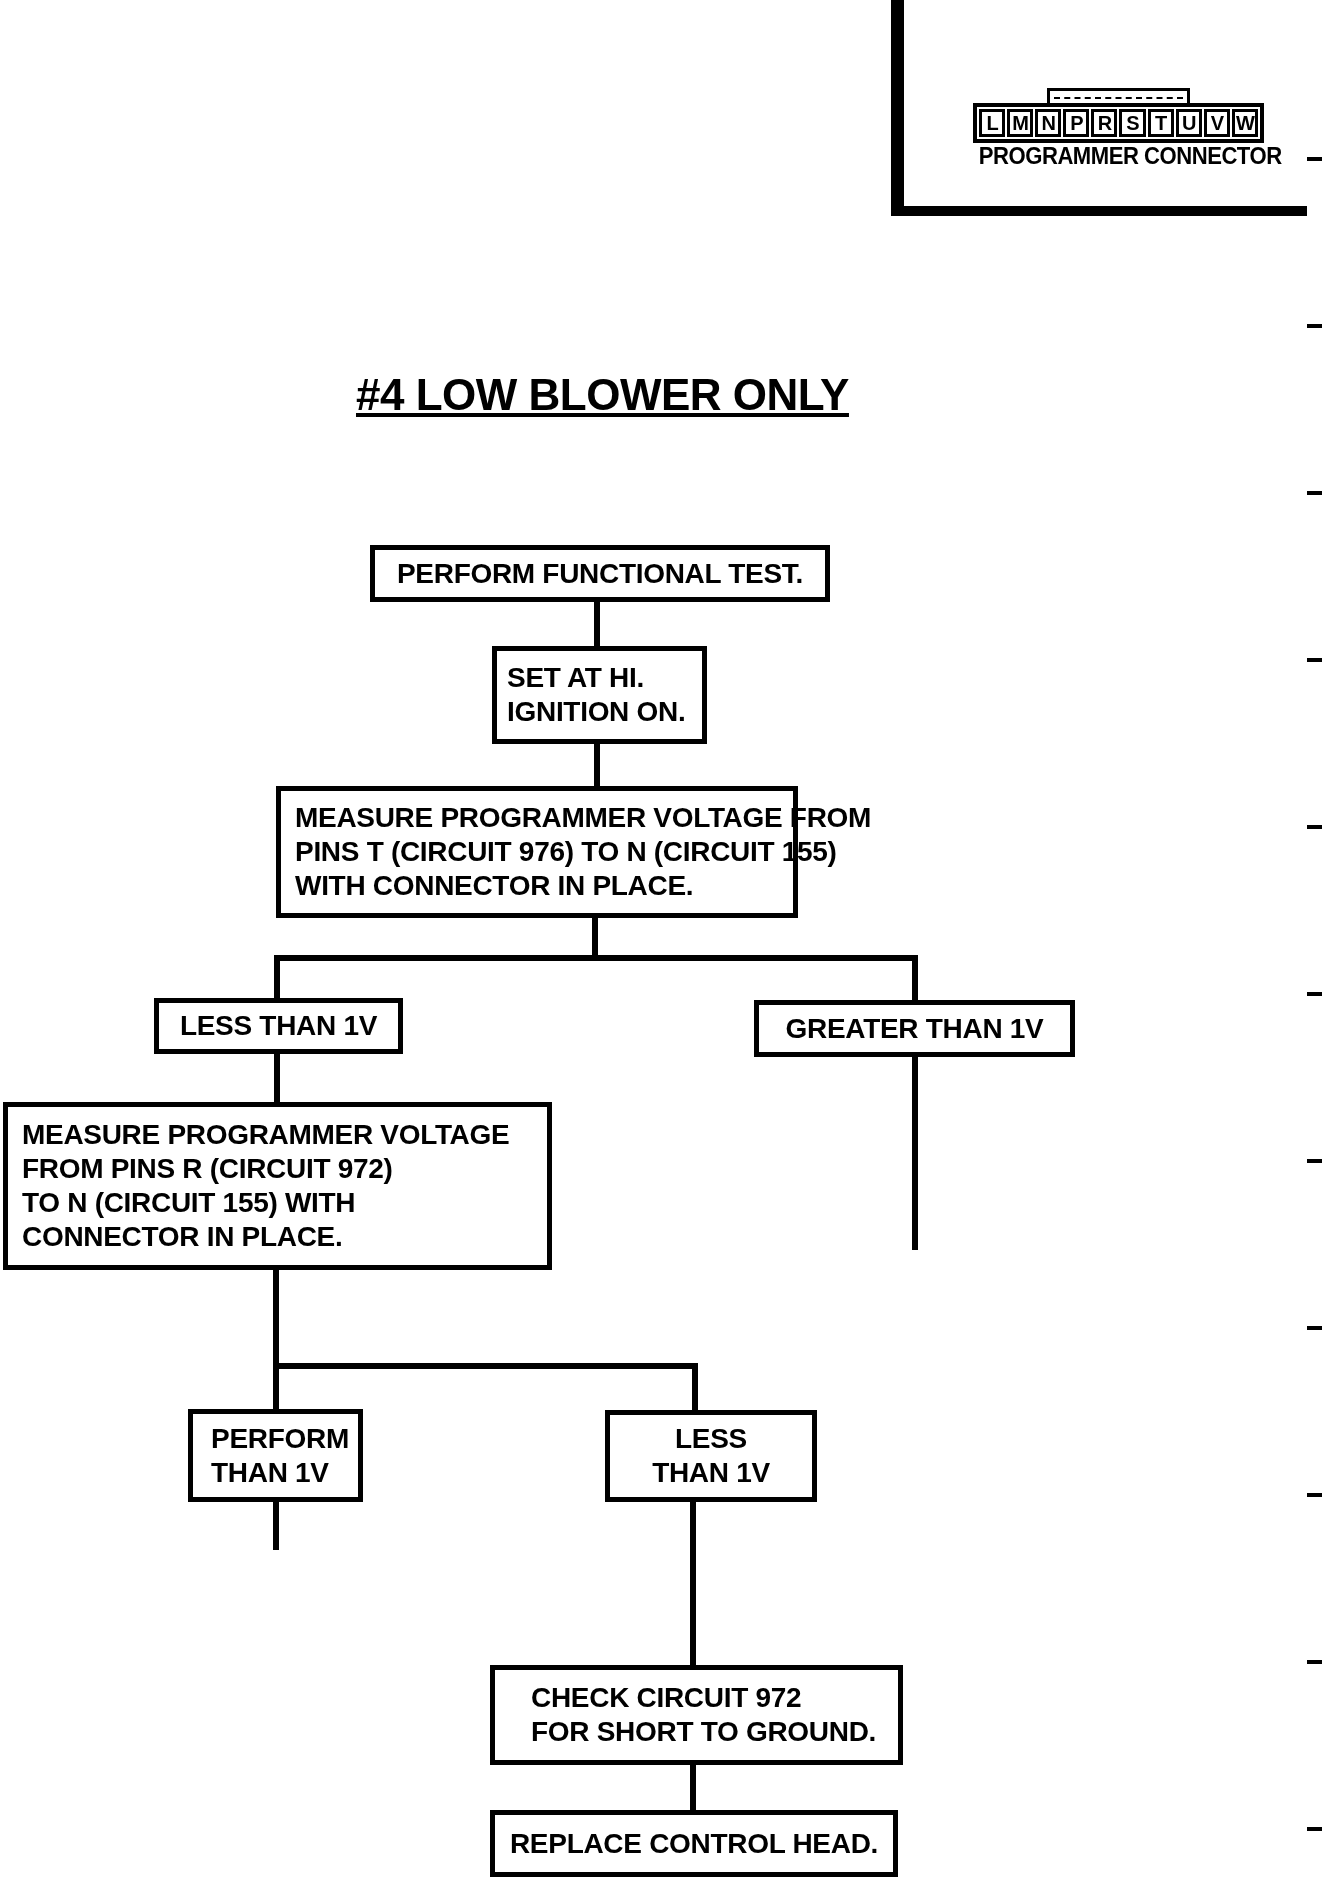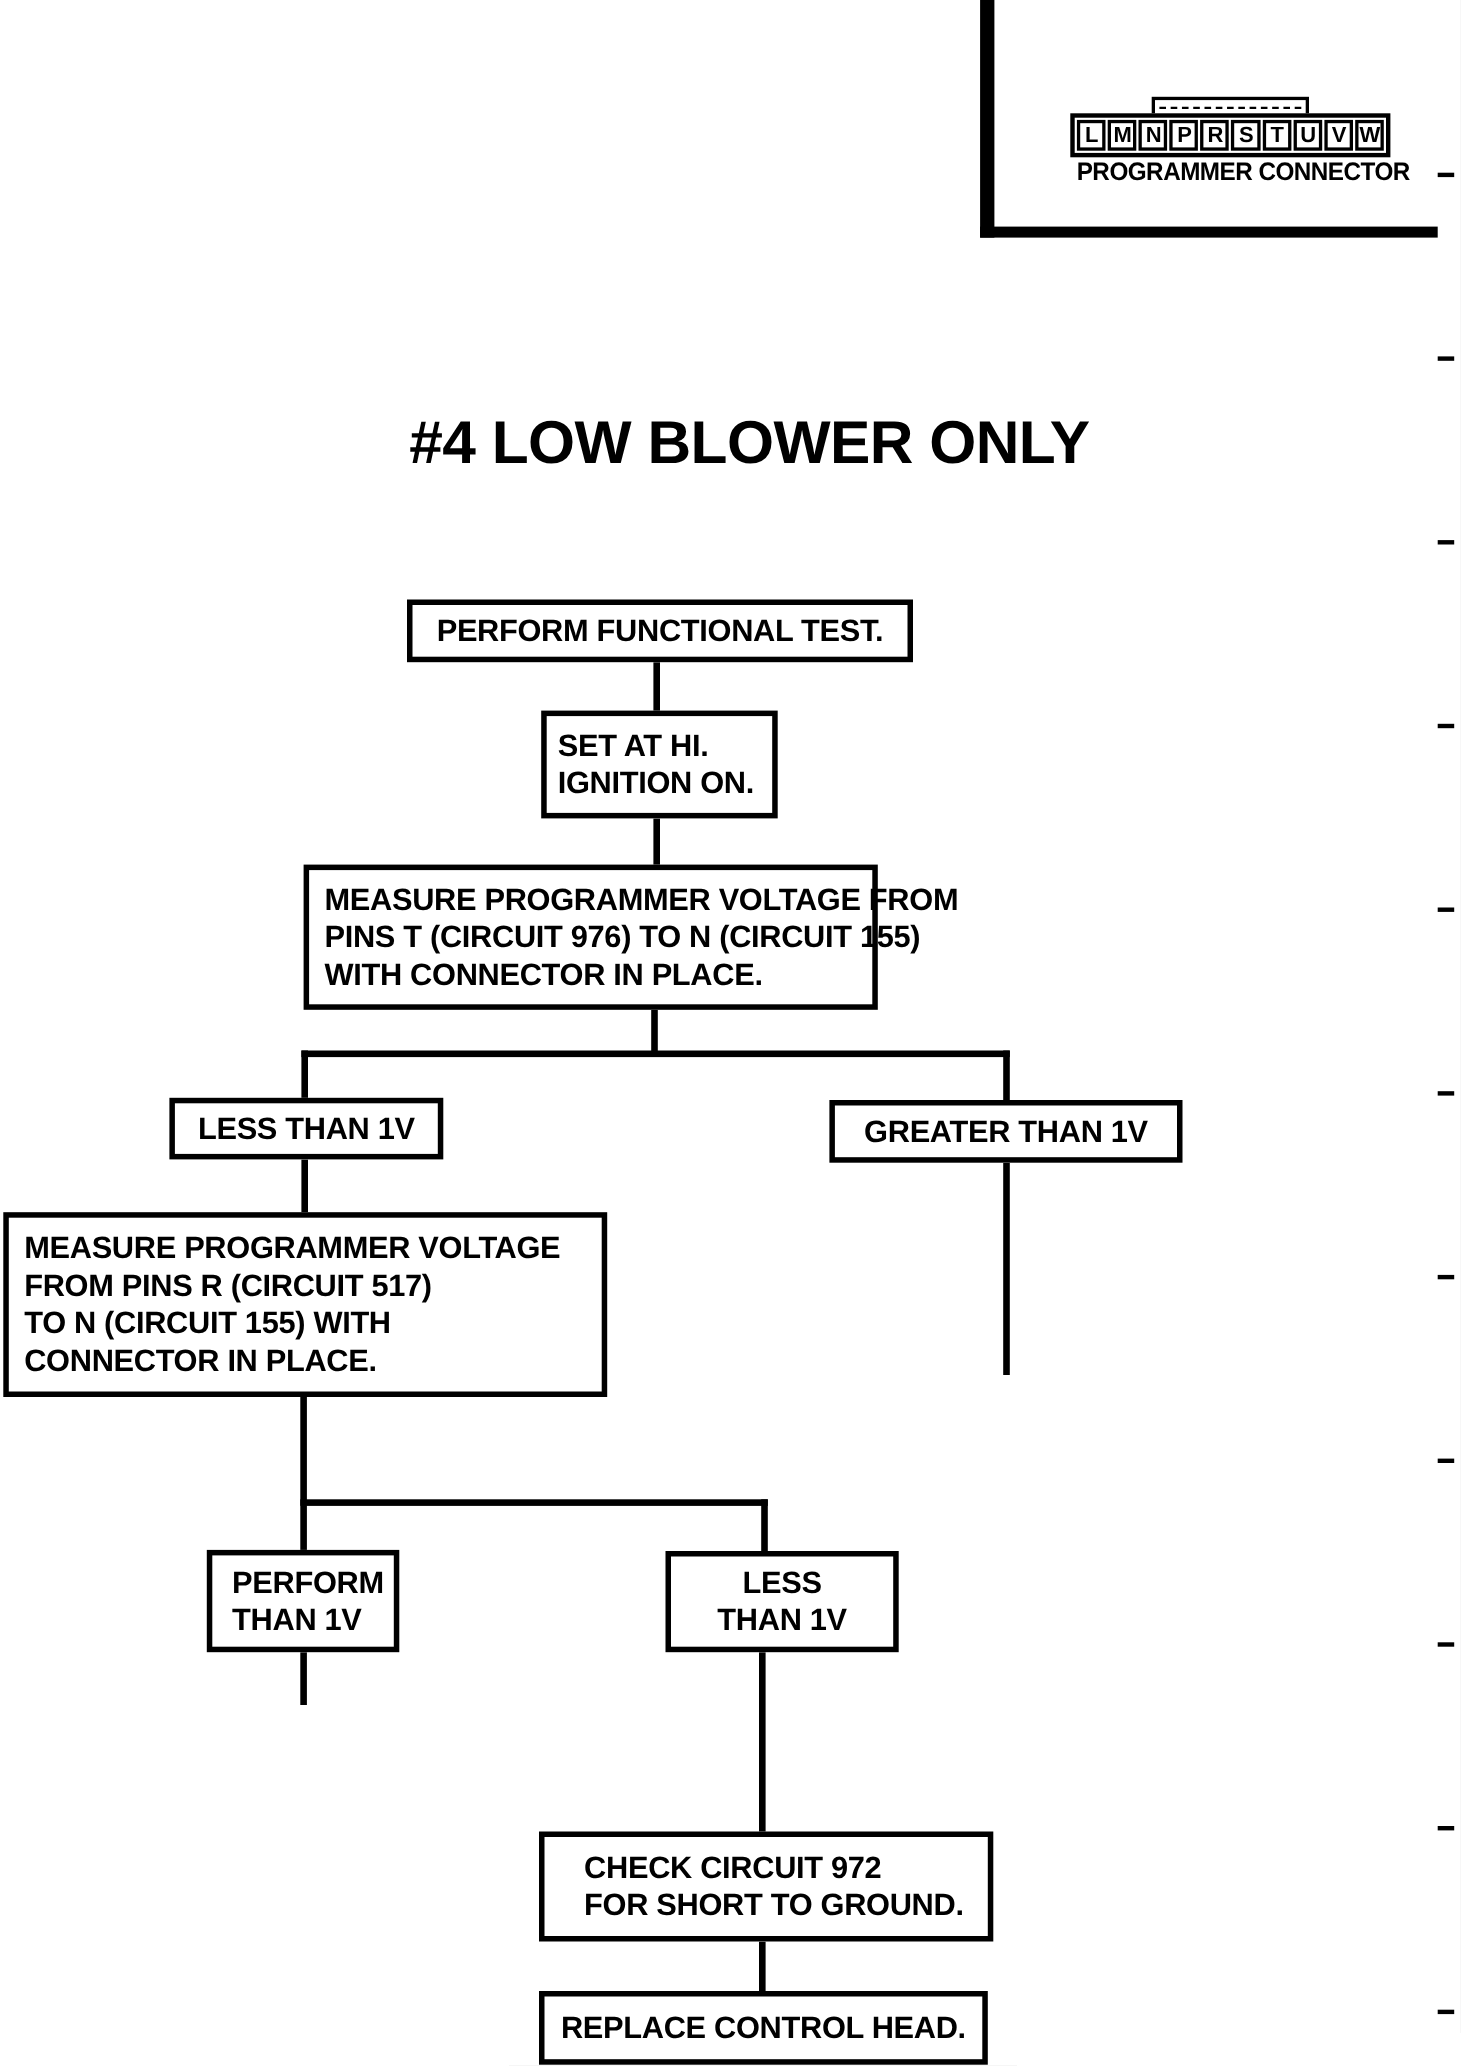--- a/index.html
+++ b/index.html
@@ -32,22 +32,22 @@
     position:absolute; left:973px; top:143px; width:291px; height:22px;
     font-size:23px; font-weight:bold; letter-spacing:-0.5px; text-align:center;
     transform:scaleX(0.96); white-space:nowrap;
   }
 
   
   .tick { position:absolute; left:1307px; width:15px; height:4px; background:#000; }
 
   
   .doc-title {
-    position:absolute; left:372px; top:370px;
-    font-size:55px; font-weight:bold; letter-spacing:-0.5px; white-space:nowrap;
+    position:absolute; left:356px; top:370px;
+    font-size:44px; font-weight:bold; letter-spacing:-0.5px; white-space:nowrap;text-decoration:underline;
   }
 
   
   .fbox {
     position:absolute; box-sizing:border-box; border:5px solid #000; background:#fff;
     display:flex; flex-direction:column; justify-content:center;
     font-size:28px; font-weight:bold; line-height:34px; letter-spacing:-0.3px;
     white-space:pre;
   }
   .fbox.center { align-items:center; text-align:center; }
@@ -115,21 +115,21 @@
 
   <div class="fbox" style="left:276px;top:786px;width:522px;height:132px;padding-left:14px">MEASURE PROGRAMMER VOLTAGE FROM
 PINS T (CIRCUIT 976) TO N (CIRCUIT 155)
 WITH CONNECTOR IN PLACE.</div>
 
   <div class="fbox center" style="left:154px;top:998px;width:249px;height:56px">LESS THAN 1V</div>
 
   <div class="fbox center" style="left:754px;top:1000px;width:321px;height:57px">GREATER THAN 1V</div>
 
   <div class="fbox" style="left:3px;top:1102px;width:549px;height:168px;padding-left:14px">MEASURE PROGRAMMER VOLTAGE
-FROM PINS R (CIRCUIT 517)
+FROM PINS R (CIRCUIT 972)
 TO N (CIRCUIT 155) WITH
 CONNECTOR IN PLACE.</div>
 
 
   <div class="fbox" style="left:188px;top:1409px;width:175px;height:93px;padding-left:18px">PERFORM
 THAN 1V</div>
 
   <div class="fbox center" style="left:605px;top:1410px;width:212px;height:92px">LESS
 THAN 1V</div>
 

